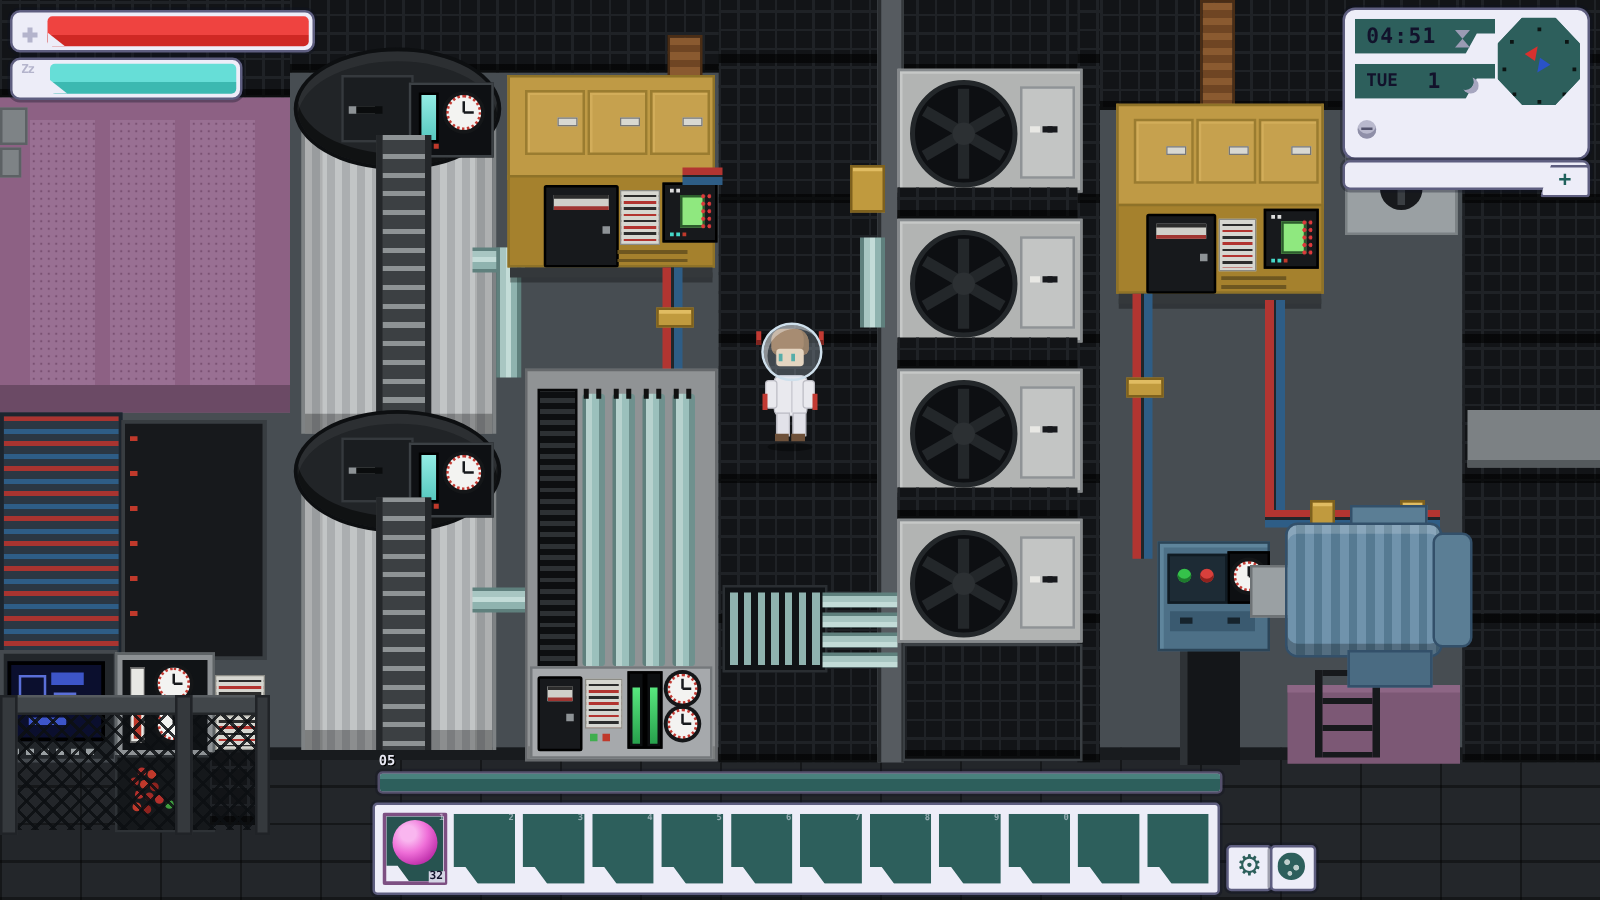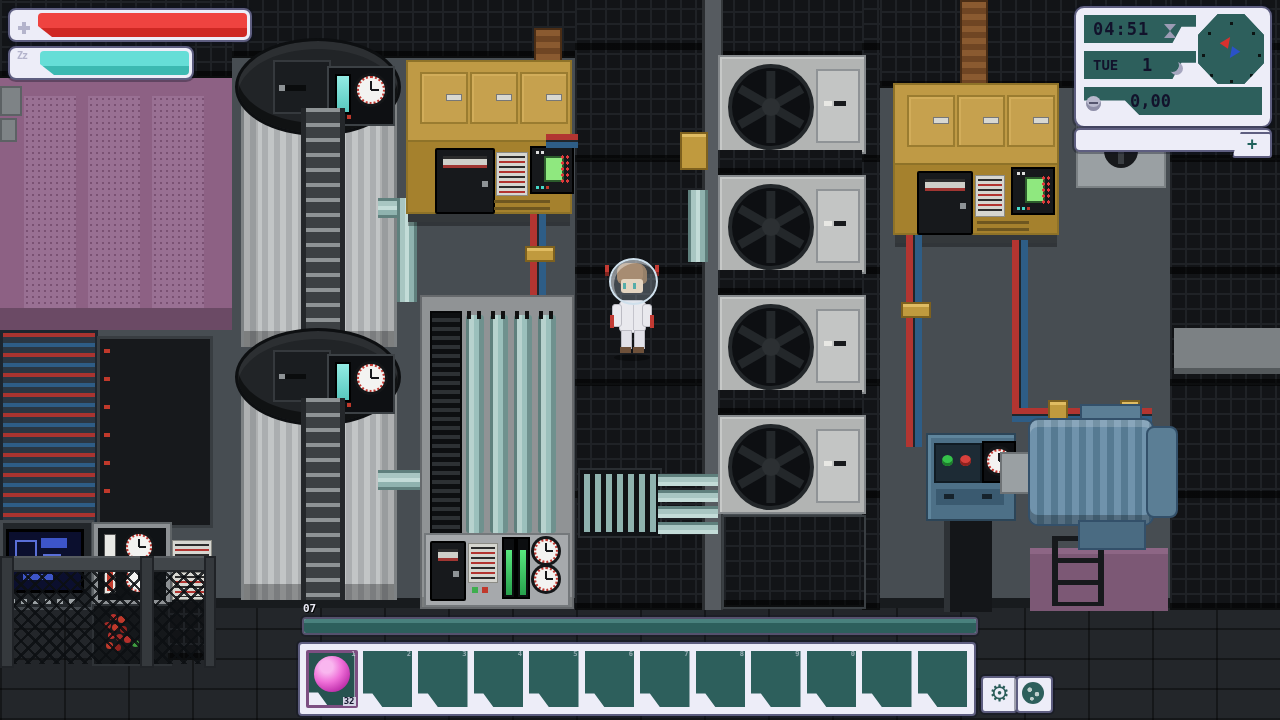--- a/index.html
+++ b/index.html
@@ -436,36 +436,33 @@
   <div class="a hud hudbar" style="left:1074px;top:6px;width:194px;height:118px;border-radius:10px">
     <div class="tealbar notch-br" style="left:8px;top:7px;width:112px;height:28px">
       <span class="hud-text" style="left:9px;top:4px;font-size:17px;letter-spacing:1px">04:51</span>
     </div>
     <div class="hourglass" style="left:88px;top:16px"></div>
     <div class="tealbar notch-br" style="left:8px;top:43px;width:112px;height:28px">
       <span class="hud-text" style="left:9px;top:6px;font-size:14px">TUE</span>
       <span class="hud-text" style="left:58px;top:4px;font-size:17px">1</span>
     </div>
     <div class="moon" style="left:94px;top:54px"></div>
-    <div class="tealbar notch-bl" style="left:8px;top:79px;width:178px;height:28px">
-      <span class="hud-text" style="left:46px;top:4px;font-size:17px">0,00</span>
-    </div>
     <div class="coin" style="left:10px;top:88px"></div>
     <div class="octagon" style="left:122px;top:6px;width:66px;height:70px">
       <div class="radar-dots"></div>
       <div class="arr" style="left:24px;top:22px;border-bottom:11px solid #d8312e;transform:rotate(35deg)"></div>
       <div class="arr" style="left:30px;top:34px;border-bottom:11px solid #2a52c8;transform:rotate(215deg)"></div>
     </div>
   </div>
 
   <div class="a hud hudbar" style="left:1074px;top:128px;width:194px;height:20px;border-radius:6px">
     <div class="plus-tab" style="right:-2px;top:2px;width:36px;height:22px;font-size:17px;line-height:20px">+</div>
   </div>
 
-  <span class="a hud lvl" style="left:303px;top:602px">07</span>
+  <span class="a hud lvl" style="left:303px;top:602px">05</span>
   <div class="a hud xp-track" style="left:302px;top:617px;width:672px;height:14px">
     <div class="xp-fill"></div>
   </div>
 
   <div class="a hud" id="hotbar" style="left:298px;top:642px;width:678px;height:74px">
       <div class="slot selected">
         <div class="slot-teal"></div>
         <span class="slot-num">1</span>
         <div class="orb"></div>
         <span class="count">32</span>

